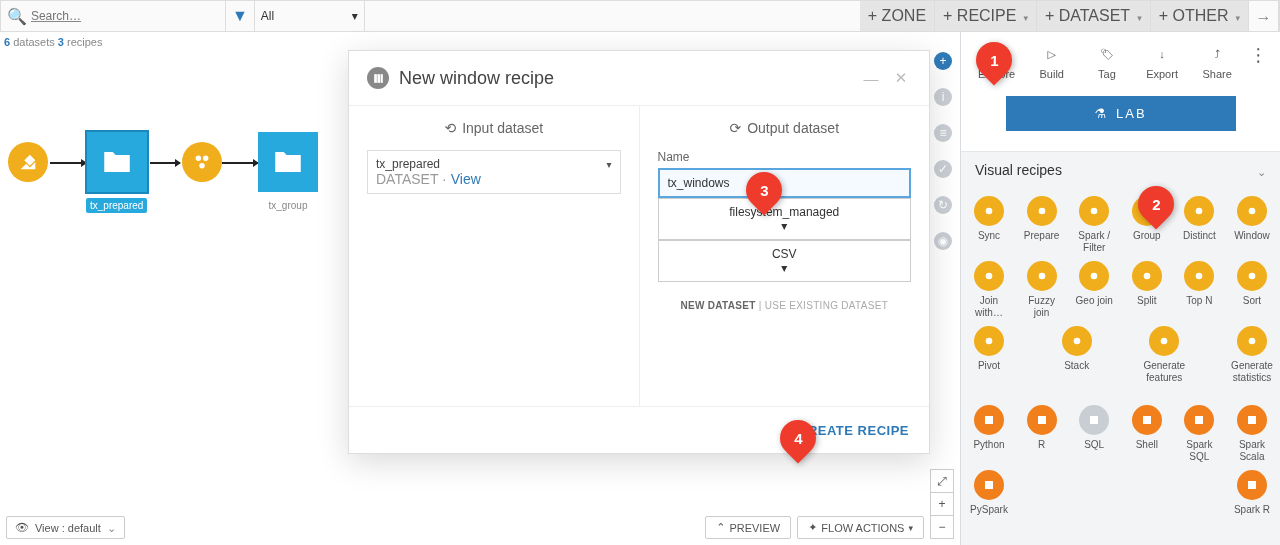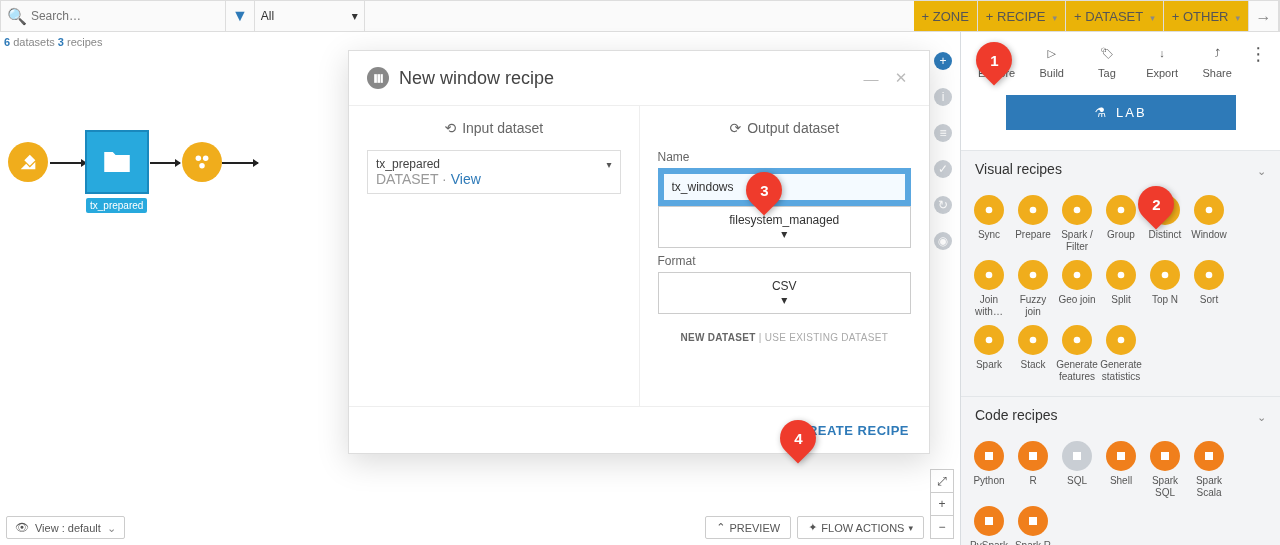--- a/index.html
+++ b/index.html
@@ -2,25 +2,25 @@
 <html><head>
 <meta charset="utf-8">
 <style>
 * { box-sizing: border-box; margin: 0; padding: 0; font-family: -apple-system, BlinkMacSystemFont, "Segoe UI", Helvetica, Arial, sans-serif; }
 html, body { width: 1280px; height: 545px; overflow: hidden; background: #fff; }
 
 
 .topbar { height: 32px; border: 1px solid #ddd; display: flex; align-items: stretch; position: relative; z-index: 5; }
 .topbar .cell { border-right: 1px solid #ddd; display: flex; align-items: center; padding: 0 6px; background: #fafafa; }
 .topbar .search { flex: 0 0 225px; }
-.topbar .search input { border: none; outline: none; background: transparent; font-size: 12px; color: #888; width: 100%; }
+.topbar .search input { border: none; outline: none; background: transparent; font-size: 12px; color: #888; width: 100%; text-decoration: underline; }
 .topbar .filter-icon-cell { flex: 0 0 20px; justify-content: center; color: #2e7ab8; }
 .topbar .filter-all { flex: 0 0 110px; font-size: 12px; color: #333; justify-content: space-between; }
 .topbar .spacer { flex: 1; border-right: none; background: #fafafa; }
-.topbar .btn { font-size: 13px; color: #555; background: #eab308; padding: 0 8px; gap:4px; }
+.topbar .btn { font-size: 16px; color: #555; background: #e5e5e5; padding: 0 8px; gap:4px; }
 .topbar .btn .arrow::after { content:"▾"; font-size:9px; color:#888; margin-left:3px; }
 .topbar .right-chevron { flex: 0 0 30px; justify-content: center; color:#888; }
 
 
 .workspace { position: relative; width: 960px; height: 513px; background: #fff; }
 .subbar { position:absolute; top:0; left:4px; font-size:11px; color:#888; padding:4px 0; }
 .subbar b.blue { color:#2e7ab8; font-weight:600; }
 .node { position:absolute; display:flex; flex-direction:column; align-items:center; }
 .icon-circle { width:40px; height:40px; border-radius:50%; background:#f0ad1c; display:flex; align-items:center; justify-content:center; }
 .icon-circle svg { width:22px; height:22px; fill:#fff; }
@@ -50,21 +50,21 @@
 .rp-head .foldericon { width:30px; height:30px; margin:0 6px; background:#28a9dd; display:flex; align-items:center; justify-content:center; }
 .rp-head .foldericon svg { width:18px; height:18px; fill:#fff; }
 .rp-head .title { font-size:13px; color:#444; flex:1; }
 .rp-head .copy { color:#bbb; font-size:12px; margin-right:10px; }
 .rp-actions { background:#fff; padding:12px 8px 16px; display:flex; justify-content:space-around; align-items:flex-start; position:relative; }
 .rp-actions .act { display:flex; flex-direction:column; align-items:center; gap:4px; font-size:11px; color:#555; width:46px; }
 .rp-actions .act .ic { width:20px; height:20px; display:flex; align-items:center; justify-content:center; }
 .rp-actions .dots { font-size:18px; color:#555; }
 .lab-btn { margin:0 auto 16px; width:230px; height:35px; background:#2e7ab8; color:#fff; font-size:13px; letter-spacing:2px; display:flex; align-items:center; justify-content:center; gap:8px; }
 .rp-section-head { padding:10px 14px; font-size:14px; color:#333; display:flex; justify-content:space-between; align-items:center; border-top:1px solid #e3e6e9; }
-.rp-grid { display:flex; flex-wrap:wrap; padding:4px 6px 10px; }
+.rp-grid { display:flex; flex-wrap:wrap; padding:4px 6px 10px;justify-content:space-between; }
 .rp-grid .tile { width:44px; display:flex; flex-direction:column; align-items:center; margin:4px 0; font-size:10px; color:#555; text-align:center; line-height:1.15; }
 .rp-grid .tile .circ { width:30px; height:30px; border-radius:50%; display:flex; align-items:center; justify-content:center; margin-bottom:4px; }
 .circ.gold { background:#f0ad1c; }
 .circ.orange { background:#f07f1c; }
 .circ.grey { background:#c9ced4; }
 .circ svg { width:16px; height:16px; fill:#fff; }
 
 
 .step { position:absolute; width:36px; height:36px; background:#ef3b2c; border-radius:50% 50% 50% 0; transform:rotate(-45deg); display:flex; align-items:center; justify-content:center; z-index:50; box-shadow:0 2px 6px rgba(0,0,0,.3); }
 .step span { transform:rotate(45deg); color:#fff; font-weight:600; font-size:15px; }
@@ -77,21 +77,21 @@
 .modal-body { display:flex; min-height:300px; }
 .modal-col { flex:1; padding:14px 18px; }
 .modal-col + .modal-col { border-left:1px solid #eee; }
 .modal-col h4 { font-size:14px; color:#666; font-weight:400; text-align:center; margin-bottom:14px; display:flex; justify-content:center; align-items:center; gap:6px; }
 .sel-box { border:1px solid #ddd; padding:6px 8px; position:relative; margin-bottom:8px; }
 .sel-box .nm { font-size:12px; color:#444; }
 .sel-box .sub { font-size:14px; color:#999; }
 .sel-box .sub a { color:#2e7ab8; text-decoration:none; }
 .sel-box .dd { position:absolute; right:8px; top:8px; color:#555; font-size:10px; }
 .fld-lbl { font-size:12px; color:#666; margin:6px 0 4px; }
-.inp { width:100%; border:6px solid #ec4899; padding:6px 8px; font-size:12px; color:#333; outline:none; }
+.inp { width:100%; border:2px solid #ec4899; padding:6px 8px; font-size:12px; color:#333; outline:none; }
 .inp.blue { border-color:#5aa7e0; background:#f4faff; }
 .selbox { width:100%; border:1px solid #ccc; padding:6px 8px; font-size:12px; color:#333; background:#fff; display:flex; justify-content:space-between; align-items:center;flex-direction:column; }
 .dmode { font-size:10px; text-align:center; color:#aaa; margin-top:18px; letter-spacing:.3px; }
 .dmode .act { color:#666; font-weight:600; }
 .modal-foot { border-top:1px solid #eee; padding:14px 20px; text-align:right; }
 .create-btn { color:#2e7ab8; font-size:13px; font-weight:600; letter-spacing:.5px; background:none; border:none; }
 
 .chev-down::after { content:"⌃"; display:inline-block; transform:rotate(180deg); font-size:11px; color:#888; }
 </style>
 </head>
@@ -153,20 +153,28 @@
     <div class="lbl sel">tx_prepared</div>
   </div>
   <div class="node" style="top:110px; left:182px">
     <div class="icon-circle">
         <svg viewBox="0 0 24 24">
           <circle cx="8" cy="8" r="3"></circle>
           <circle cx="16" cy="8" r="3"></circle>
           <circle cx="12" cy="16" r="3"></circle>
         </svg>
       </div>
+  </div>
+  <div class="node" style="top:100px; left:258px">
+    <div class="icon-square">
+        <svg viewBox="0 0 24 24">
+          <path d="M3 5h6l2 2h10v12H3z"></path>
+        </svg>
+      </div>
+    <div class="lbl">tx_group</div>
   </div>
 
   <div class="view-pill">
     <span>👁</span>
     <span>View : default</span>
     <span class="chev-down"></span>
   </div>
   <div class="bottomright">
     <div class="btn-outline">
         <span>⌃</span>
@@ -334,21 +342,21 @@
           </svg>
         </div>
         <span>Sort</span>
       </div>
       <div class="tile">
         <div class="circ gold">
           <svg viewBox="0 0 24 24">
             <circle cx="12" cy="12" r="5"></circle>
           </svg>
         </div>
-        <span>Spark</span>
+        <span>Pivot</span>
       </div>
       <div class="tile">
         <div class="circ gold">
           <svg viewBox="0 0 24 24">
             <circle cx="12" cy="12" r="5"></circle>
           </svg>
         </div>
         <span>Stack</span>
       </div>
       <div class="tile">
@@ -362,24 +370,20 @@
       <div class="tile">
         <div class="circ gold">
           <svg viewBox="0 0 24 24">
             <circle cx="12" cy="12" r="5"></circle>
           </svg>
         </div>
         <span>Generate statistics</span>
       </div>
     </div>
 
-  <div class="rp-section-head">
-    <span>Code recipes</span>
-      <span class="chev-down"></span>
-  </div>
   <div class="rp-grid" id="code-grid">
       <div class="tile">
         <div class="circ orange">
           <svg viewBox="0 0 24 24">
             <rect x="6" y="6" width="12" height="12"></rect>
           </svg>
         </div>
         <span>Python</span>
       </div>
       <div class="tile">
@@ -470,21 +474,20 @@
       <h4>
           <span>⟳</span>
           <span>Output dataset</span>
         </h4>
       <div class="fld-lbl">Name</div>
       <input class="inp blue" value="tx_windows" style="">
       <div class="selbox">
           <span>filesystem_managed</span>
           <span>▾</span>
         </div>
-      <div class="fld-lbl">Format</div>
       <div class="selbox">
           <span>CSV</span>
           <span>▾</span>
         </div>
       <div class="dmode">
         <span class="act">NEW DATASET</span><span> | </span><span>USE EXISTING DATASET</span>
       </div>
     </div>
   </div>
   <div class="modal-foot">

